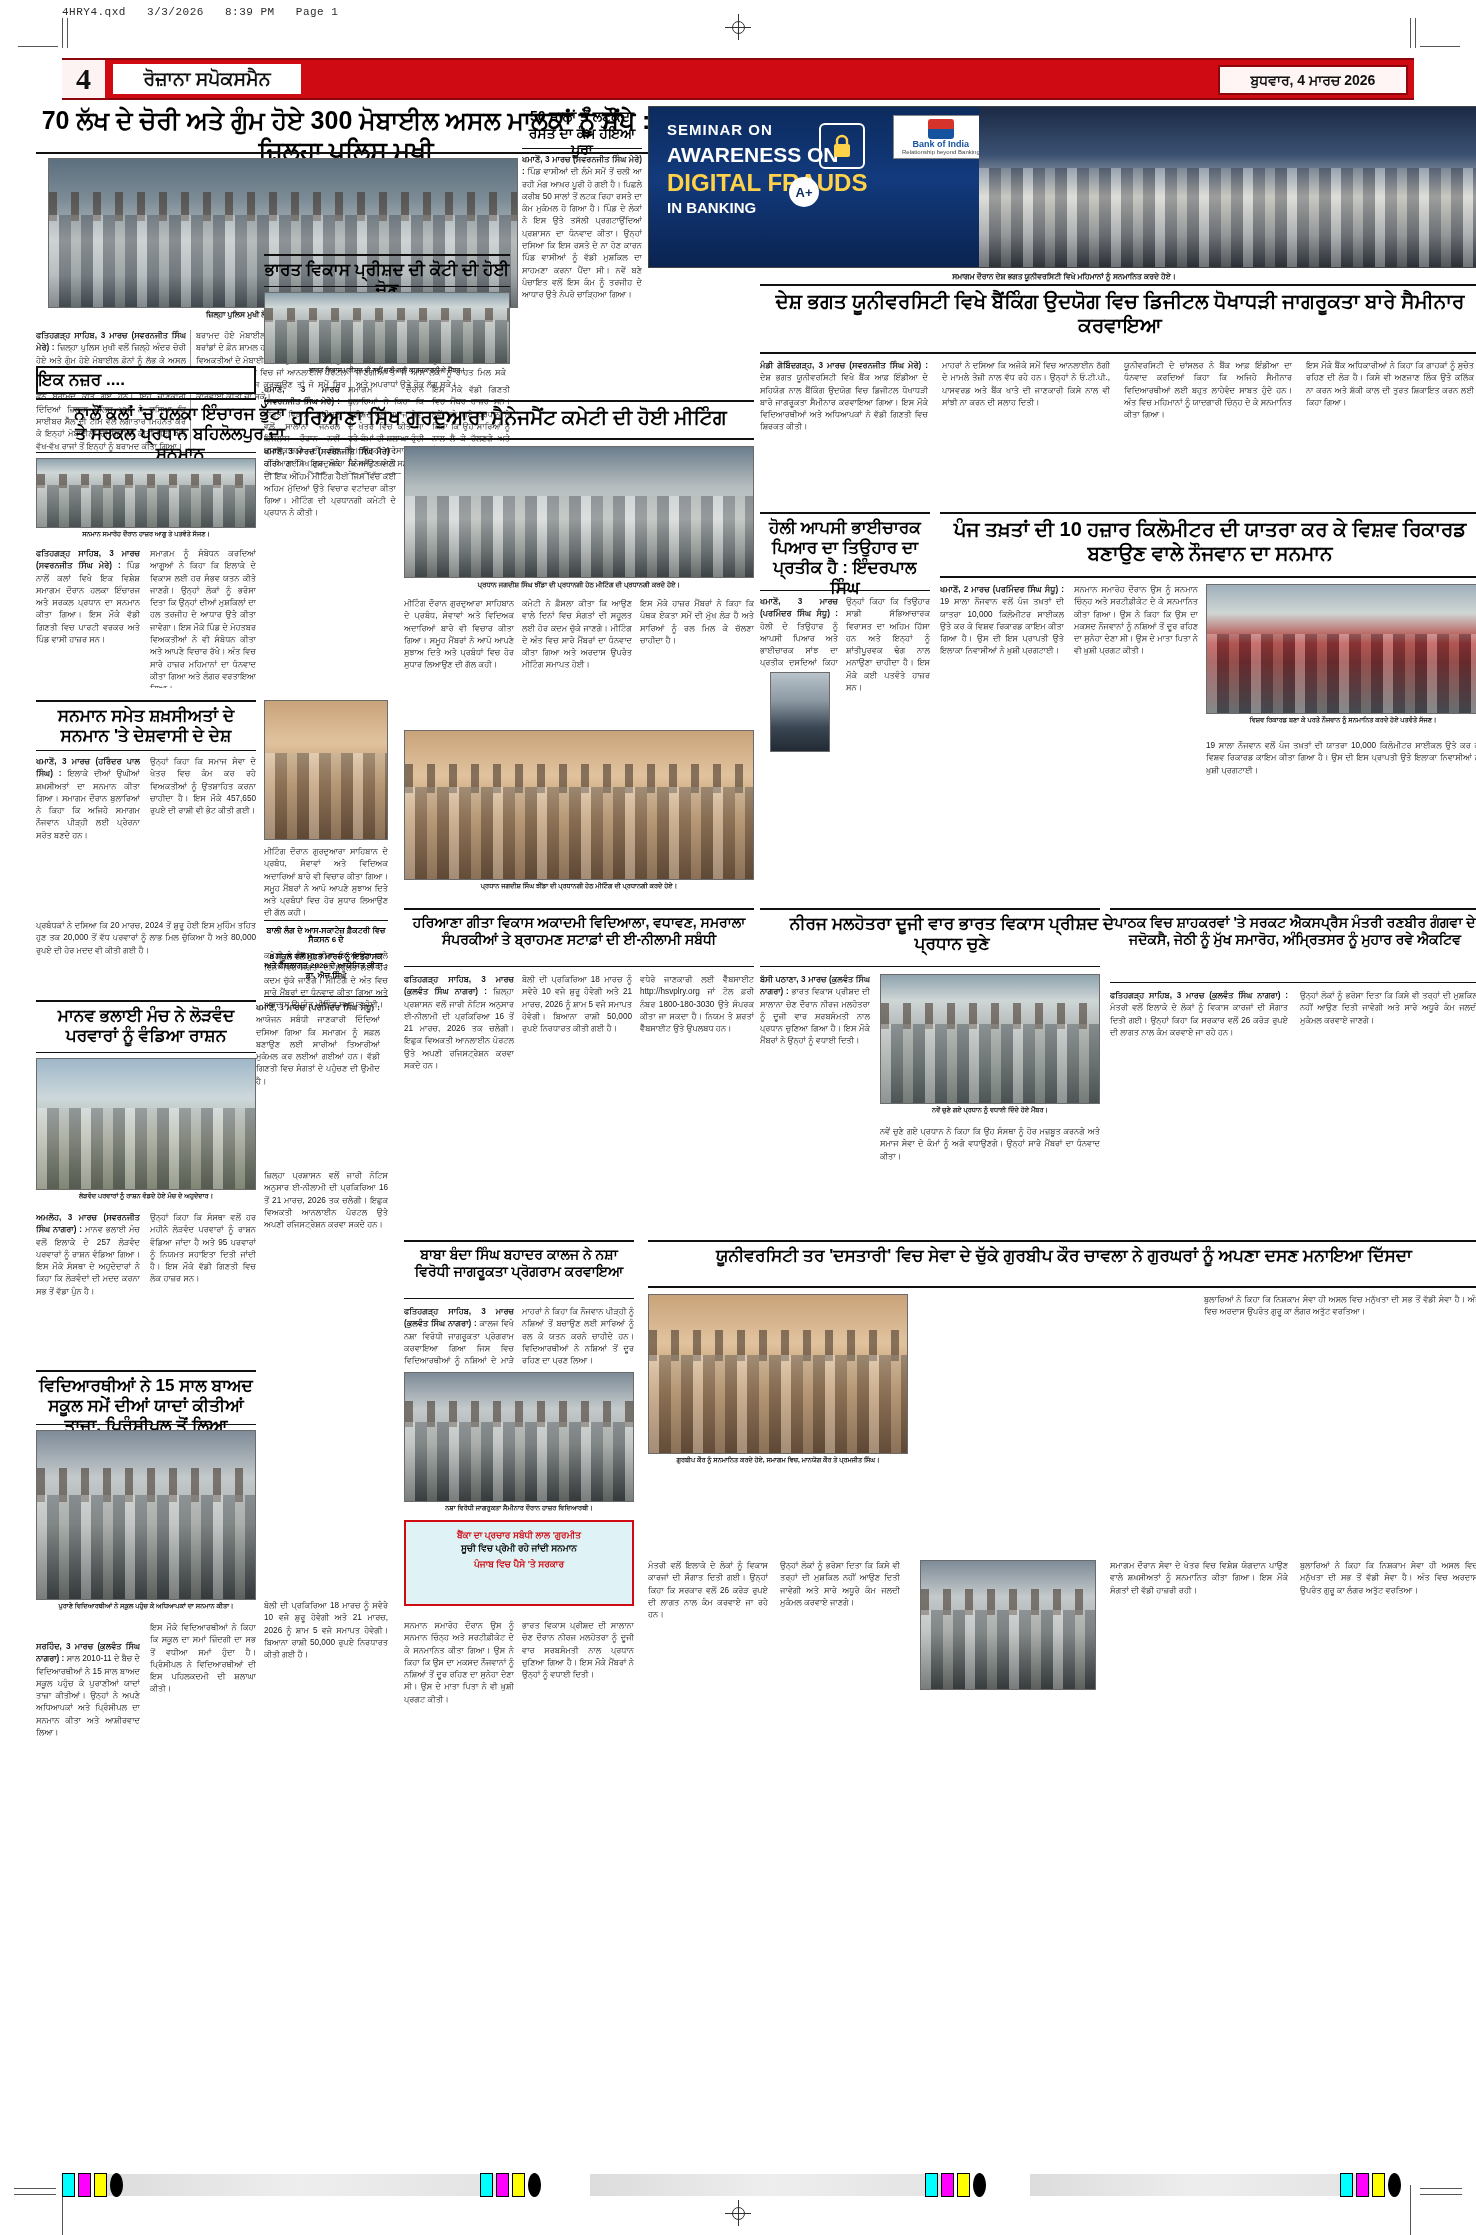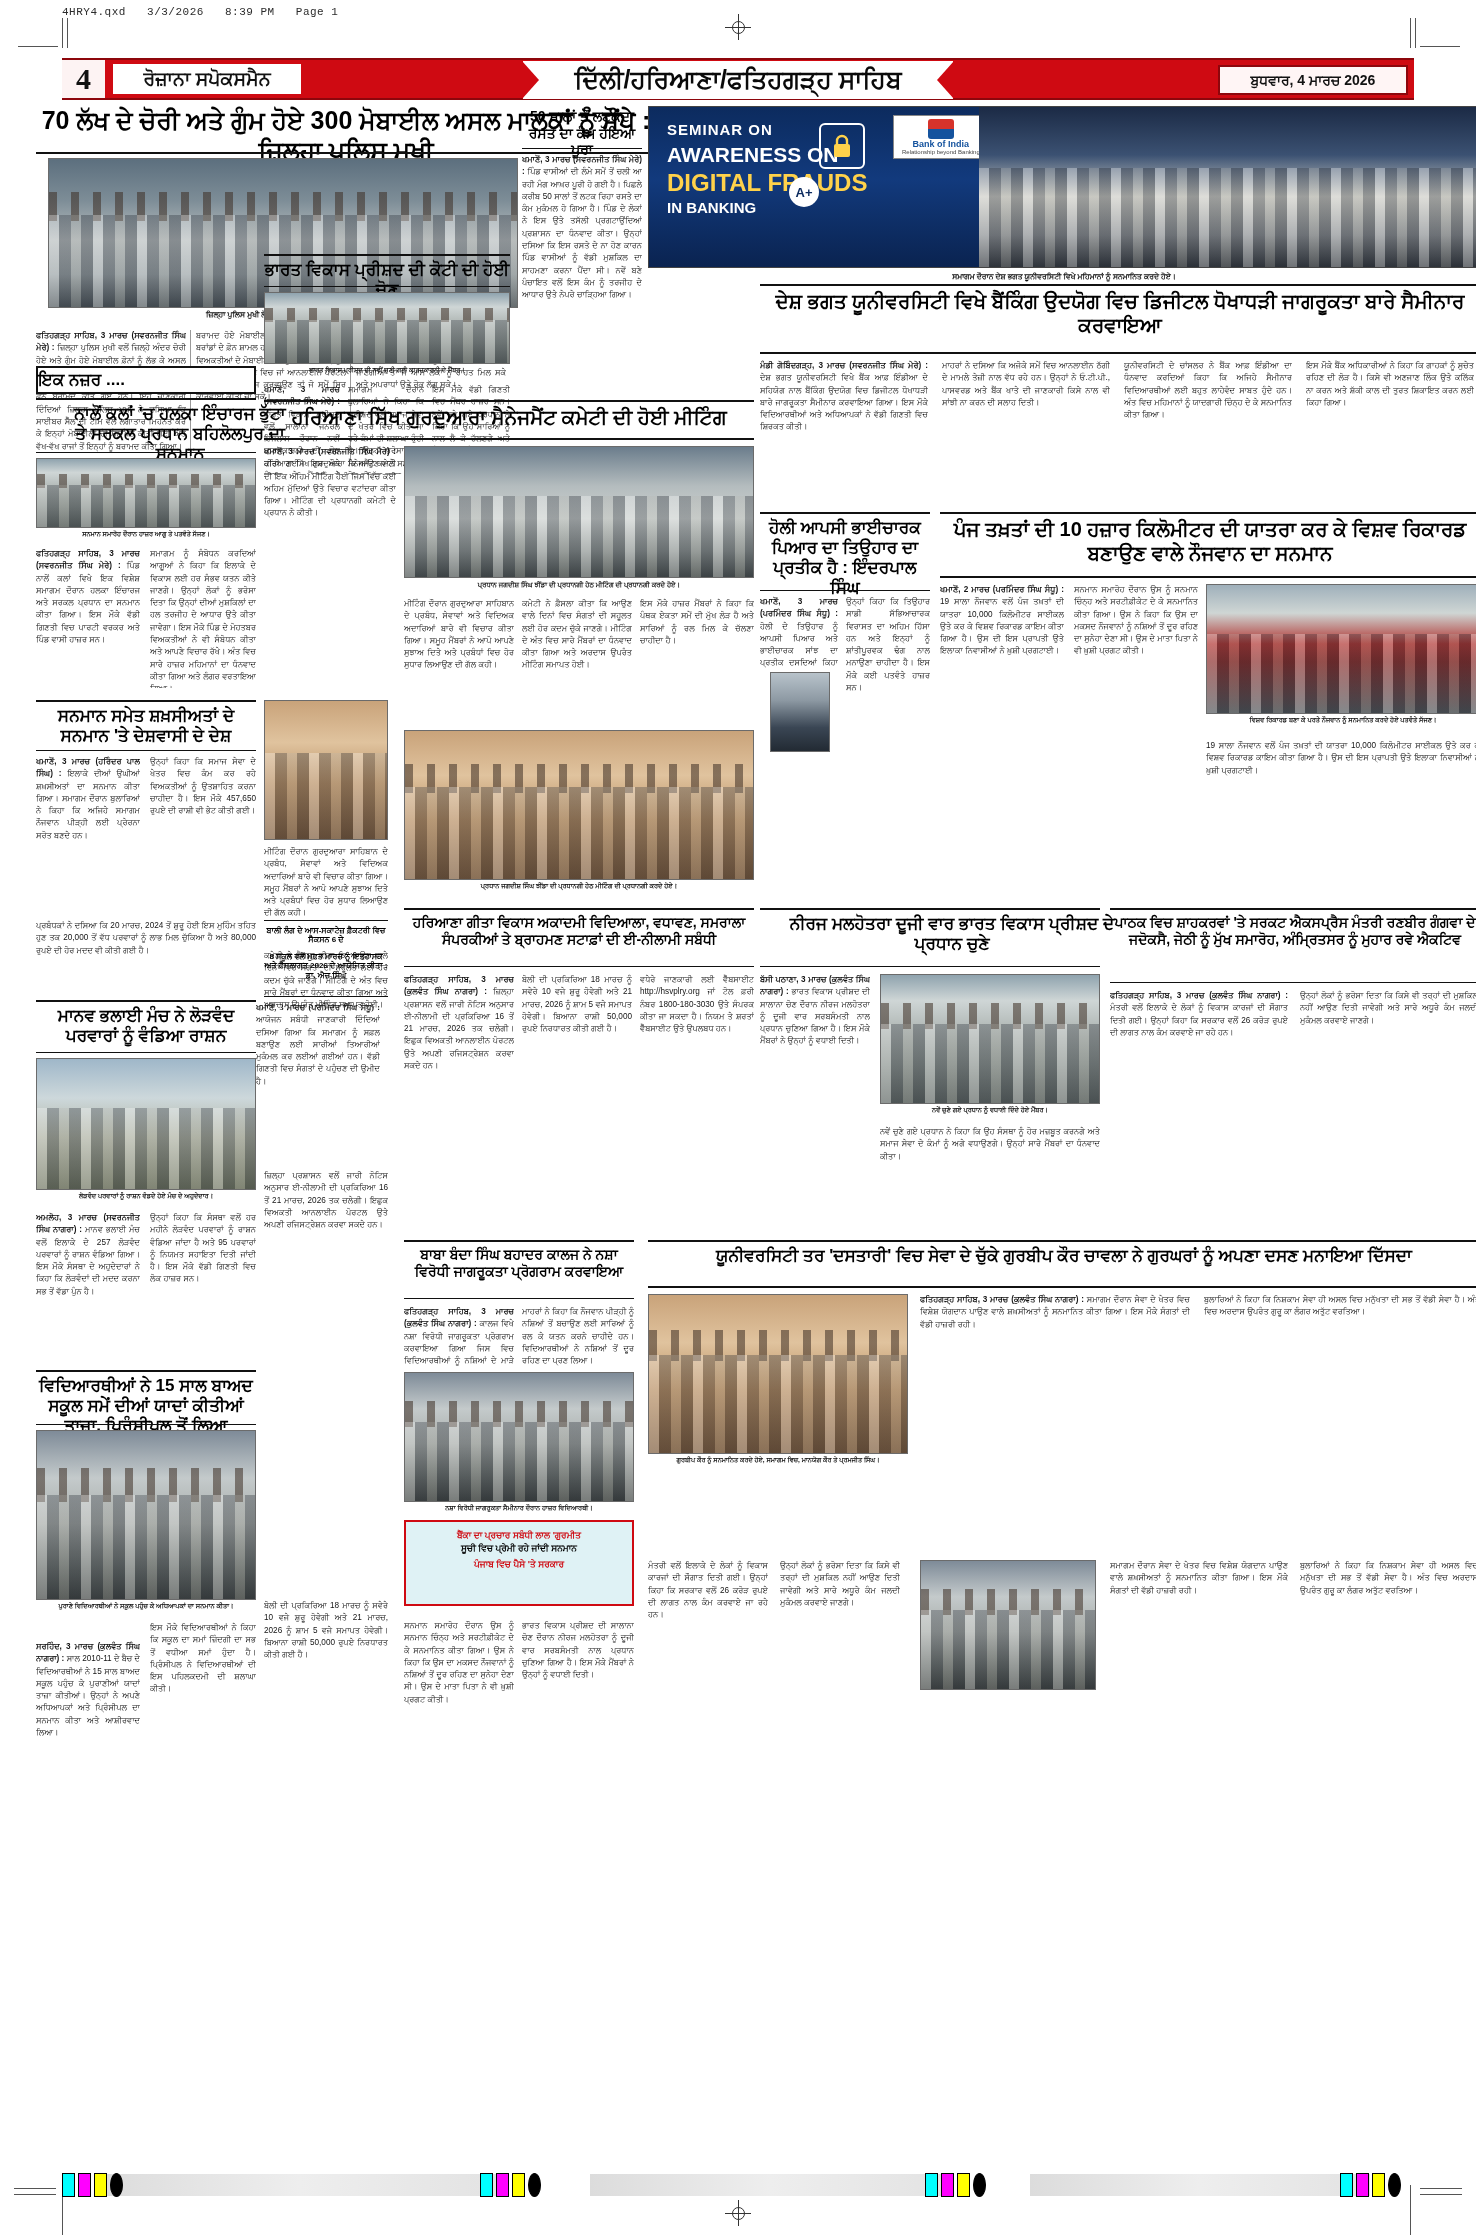--- a/index.html
+++ b/index.html
@@ -240,21 +240,20 @@
   <div class="trim-v" style="left:1410px; top:2185px; height:50px;"></div>
   <div class="trim-h" style="left:14px; top:2188px; width:42px;"></div>
   <div class="trim-h" style="left:14px; top:2194px; width:42px;"></div>
   <div class="trim-h" style="left:1420px; top:2188px; width:42px;"></div>
   <div class="trim-h" style="left:1420px; top:2194px; width:42px;"></div>
 
   <div class="masthead">
     <div class="page-no">4</div>
     <div class="brand">ਰੋਜ਼ਾਨਾ ਸਪੋਕਸਮੈਨ</div>
     <div class="mh-spacer"></div>
-    <div class="mh-center">ਦਿੱਲੀ/ਹਰਿਆਣਾ/ਫਤਿਹਗੜ੍ਹ ਸਾਹਿਬ</div>
     <div class="mh-date">ਬੁਧਵਾਰ, 4 ਮਾਰਚ 2026</div>
   </div>
 
   <div class="hl hl-xl" style="position:absolute; left:36px; top:106px; width:620px;">70 ਲੱਖ ਦੇ ਚੋਰੀ ਅਤੇ ਗੁੰਮ ਹੋਏ 300 ਮੋਬਾਈਲ ਅਸਲ ਮਾਲਕਾਂ ਨੂੰ ਸੌਂਪੇ : ਜ਼ਿਲ੍ਹਾ ਪੁਲਿਸ ਮੁਖੀ</div>
   <div class="rule-med" style="position:absolute; left:36px; top:152px; width:620px;"></div>
 
   <div class="photo ph-room ph-people ph-heads" style="left:48px; top:158px; width:470px; height:150px;"></div>
   <div class="cap" style="left:48px; top:310px; width:470px;">ਜ਼ਿਲ੍ਹਾ ਪੁਲਿਸ ਮੁਖੀ ਲੋਕਾਂ ਨੂੰ ਅਸਲ ਮੋਬਾਈਲ ਸੌਂਪਦੇ ਹੋਏ।</div>
 
   <div class="body-txt" style="position:absolute; left:36px; top:330px; width:150px; height:130px;">
@@ -485,24 +484,20 @@
   <div class="photo ph-office ph-people ph-heads" style="left:404px; top:1372px; width:230px; height:130px;"></div>
   <div class="cap" style="left:404px; top:1504px; width:230px; font-size:6.6px;">ਨਸ਼ਾ ਵਿਰੋਧੀ ਜਾਗਰੂਕਤਾ ਸੈਮੀਨਾਰ ਦੌਰਾਨ ਹਾਜ਼ਰ ਵਿਦਿਆਰਥੀ।</div>
 
   <div class="rule-med" style="position:absolute; left:648px; top:1240px; width:832px;"></div>
   <div class="hl hl-md" style="position:absolute; left:648px; top:1246px; width:832px;">ਯੂਨੀਵਰਸਿਟੀ ਤਰ 'ਦਸਤਾਰੀ' ਵਿਚ ਸੇਵਾ ਦੇ ਚੁੱਕੇ ਗੁਰਬੀਪ ਕੌਰ ਚਾਵਲਾ ਨੇ ਗੁਰਘਰਾਂ ਨੂੰ ਅਪਣਾ ਦਸਣ ਮਨਾਇਆ ਦਿੱਸਦਾ</div>
   <div class="rule-med" style="position:absolute; left:648px; top:1286px; width:832px;"></div>
 
   <div class="photo ph-warm ph-people ph-heads" style="left:648px; top:1294px; width:260px; height:160px;"></div>
   <div class="cap" style="left:648px; top:1456px; width:260px; font-size:6.5px;">ਗੁਰਬੀਪ ਕੌਰ ਨੂੰ ਸਨਮਾਨਿਤ ਕਰਦੇ ਹੋਏ, ਸਮਾਗਮ ਵਿਚ, ਮਾਨਯੋਗ ਕੌਰ ਤੇ ਪ੍ਰਮਜੀਤ ਸਿੰਘ।</div>
 
-  <div class="body-txt" style="position:absolute; left:920px; top:1294px; width:270px; height:240px;">
-    <b>ਫਤਿਹਗੜ੍ਹ ਸਾਹਿਬ, 3 ਮਾਰਚ (ਕੁਲਵੰਤ ਸਿੰਘ ਨਾਗਰਾ) :</b>
-    <span>ਸਮਾਗਮ ਦੌਰਾਨ ਸੇਵਾ ਦੇ ਖੇਤਰ ਵਿਚ ਵਿਸ਼ੇਸ਼ ਯੋਗਦਾਨ ਪਾਉਣ ਵਾਲੇ ਸ਼ਖ਼ਸੀਅਤਾਂ ਨੂੰ ਸਨਮਾਨਿਤ ਕੀਤਾ ਗਿਆ। ਇਸ ਮੌਕੇ ਸੰਗਤਾਂ ਦੀ ਵੱਡੀ ਹਾਜ਼ਰੀ ਰਹੀ।</span>
-  </div>
   <div class="body-txt" style="position:absolute; left:1204px; top:1294px; width:276px; height:240px;">ਬੁਲਾਰਿਆਂ ਨੇ ਕਿਹਾ ਕਿ ਨਿਸ਼ਕਾਮ ਸੇਵਾ ਹੀ ਅਸਲ ਵਿਚ ਮਨੁੱਖਤਾ ਦੀ ਸਭ ਤੋਂ ਵੱਡੀ ਸੇਵਾ ਹੈ। ਅੰਤ ਵਿਚ ਅਰਦਾਸ ਉਪਰੰਤ ਗੁਰੂ ਕਾ ਲੰਗਰ ਅਤੁੱਟ ਵਰਤਿਆ।</div>
 
   <div class="boxed" style="left:404px; top:1520px; width:230px; height:86px; border-color:#cf0a12; background:#dff2f5;">
     <div class="hl hl-xs" style="margin-top:8px; color:#cf0a12; font-size:9px;">ਬੈਂਕਾ ਦਾ ਪ੍ਰਚਾਰ ਸਬੰਧੀ ਲਾਲ 'ਗੁਰਮੀਤ</div>
     <div class="hl hl-xs" style="margin-top:2px; font-size:9px;">ਸੂਚੀ ਵਿਚ ਪ੍ਰੇਮੀ ਰਹੇ ਜਾਂਦੀ ਸਨਮਾਨ</div>
     <div class="hl hl-xs" style="margin-top:6px; color:#cf0a12; font-size:9px;">ਪੰਜਾਬ ਵਿਚ ਪੈਸੇ 'ਤੇ ਸਰਕਾਰ</div>
   </div>
 
   <div class="body-txt" style="position:absolute; left:264px; top:1170px; width:124px; height:420px;">ਜ਼ਿਲ੍ਹਾ ਪ੍ਰਸ਼ਾਸਨ ਵਲੋਂ ਜਾਰੀ ਨੋਟਿਸ ਅਨੁਸਾਰ ਈ-ਨੀਲਾਮੀ ਦੀ ਪ੍ਰਕਿਰਿਆ 16 ਤੋਂ 21 ਮਾਰਚ, 2026 ਤਕ ਚਲੇਗੀ। ਇਛੁਕ ਵਿਅਕਤੀ ਆਨਲਾਈਨ ਪੋਰਟਲ ਉਤੇ ਅਪਣੀ ਰਜਿਸਟ੍ਰੇਸ਼ਨ ਕਰਵਾ ਸਕਦੇ ਹਨ।</div>
   <div class="body-txt" style="position:absolute; left:264px; top:1600px; width:124px; height:500px;">ਬੋਲੀ ਦੀ ਪ੍ਰਕਿਰਿਆ 18 ਮਾਰਚ ਨੂੰ ਸਵੇਰੇ 10 ਵਜੇ ਸ਼ੁਰੂ ਹੋਵੇਗੀ ਅਤੇ 21 ਮਾਰਚ, 2026 ਨੂੰ ਸ਼ਾਮ 5 ਵਜੇ ਸਮਾਪਤ ਹੋਵੇਗੀ। ਬਿਆਨਾ ਰਾਸ਼ੀ 50,000 ਰੁਪਏ ਨਿਰਧਾਰਤ ਕੀਤੀ ਗਈ ਹੈ।</div>

